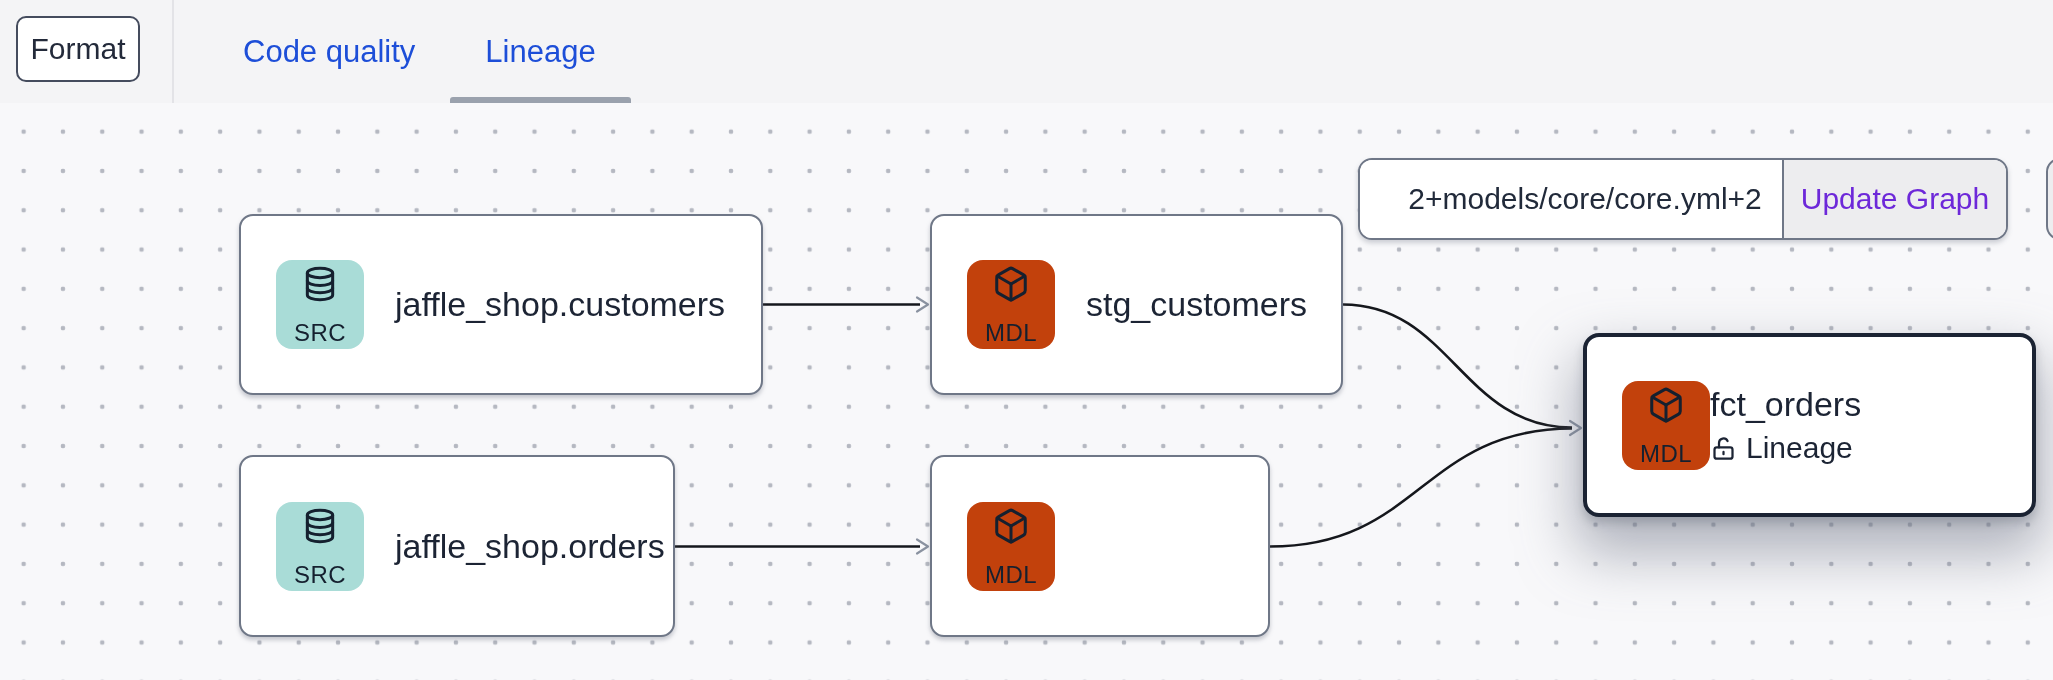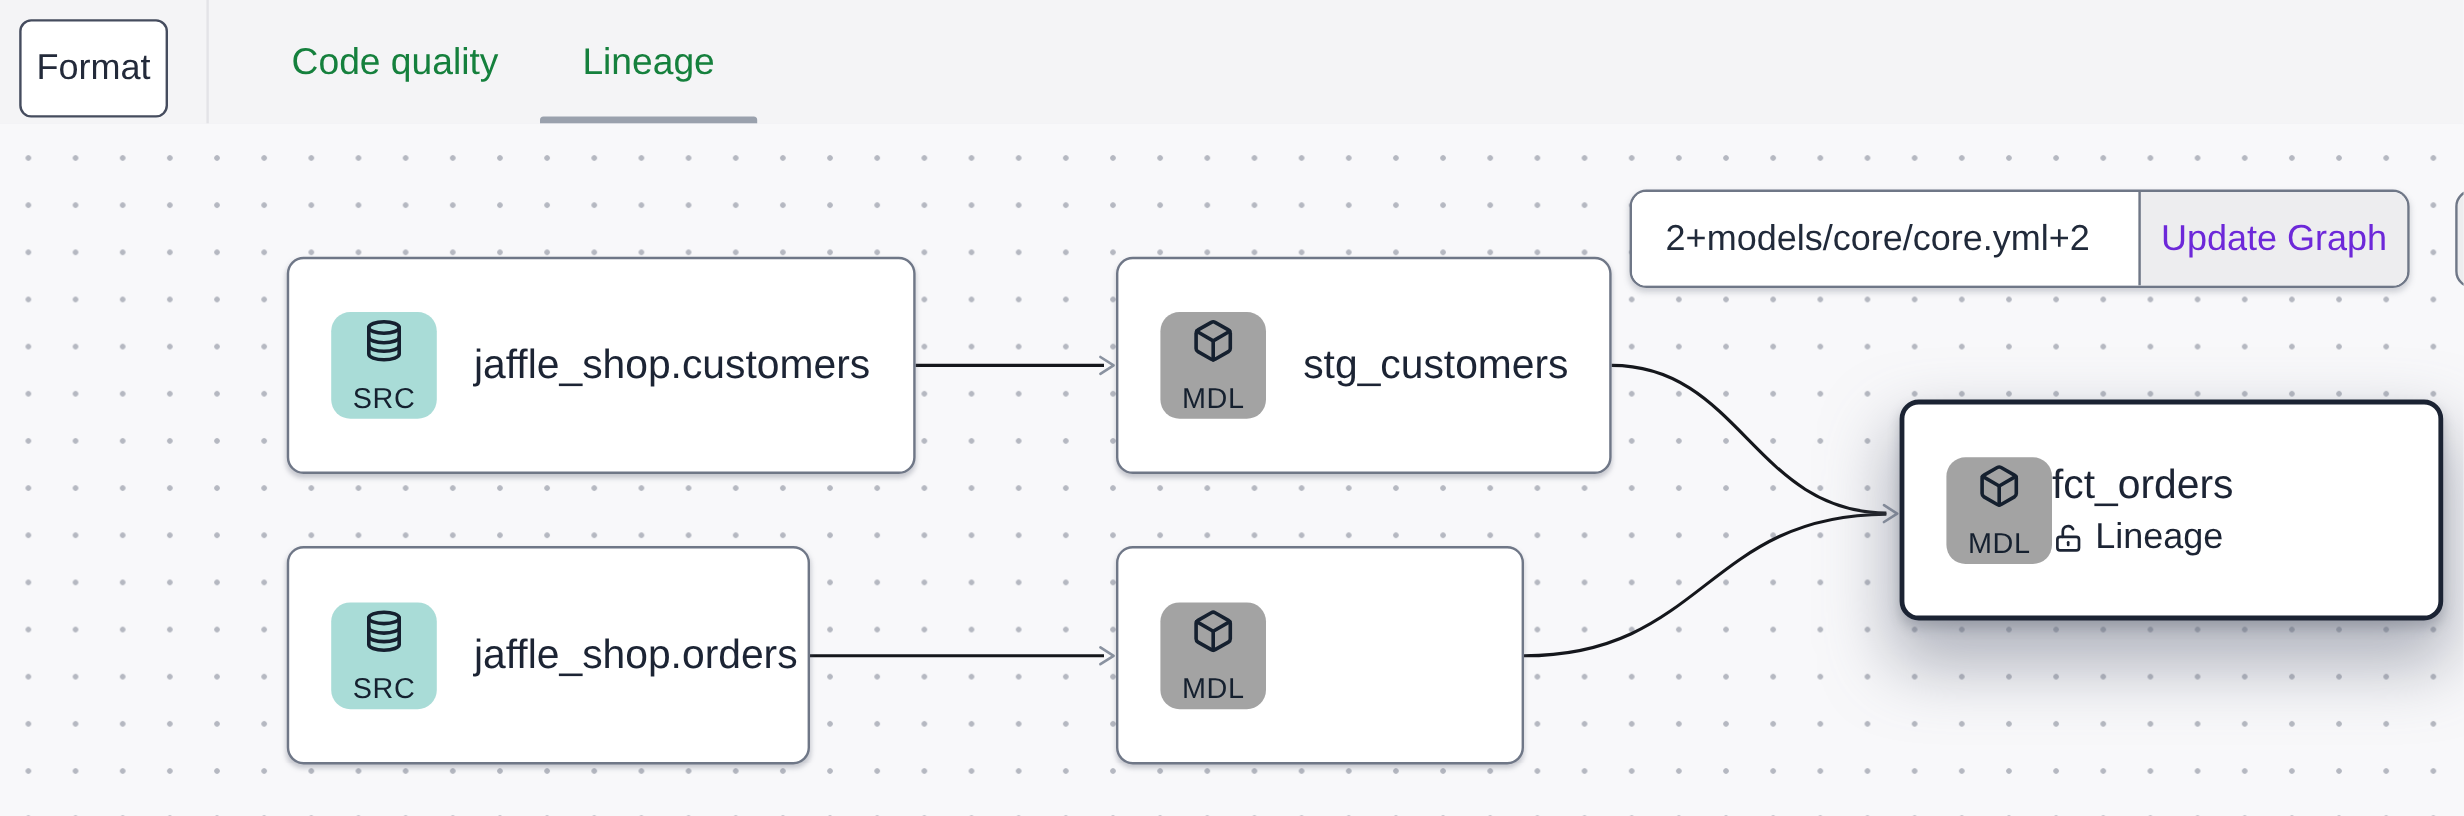--- a/index.html
+++ b/index.html
@@ -8,34 +8,34 @@
     font-family:"Liberation Sans", sans-serif;
     background:#f8f8fa;color:#1c2434;
     -webkit-font-smoothing:antialiased;
   }
   
   .topbar{
     position:absolute;left:0;top:0;width:2053px;height:103px;
     background:#f4f4f6;border-bottom:1px solid #ececef;
   }
   .format-btn{
-    position:absolute;left:16px;top:16px;width:124px;height:82px;
+    position:absolute;left:16px;top:16px;width:124px;height:66px;
     background:#ffffff;border:2px solid #454c5e;border-radius:10px;
     font-size:30px;color:#232a3a;display:flex;align-items:center;justify-content:center;
     box-sizing:border-box;cursor:pointer;
   }
   .topbar-divider{
     position:absolute;left:172px;top:0;width:2px;height:103px;background:#e3e3e7;
   }
   .tabs{
     position:absolute;left:208px;top:0;height:103px;display:flex;
   }
   .tab{
     position:relative;height:103px;padding:0 35px;display:flex;align-items:center;
-    font-size:31px;color:#15803d;cursor:pointer;
+    font-size:31px;color:#1d4ed8;cursor:pointer;
   }
   .tab.active::after{
     content:"";position:absolute;left:0;right:0;bottom:0;height:6px;
     background:#9aa1ad;border-radius:3px 3px 0 0;
   }
   
   .canvas{
     position:absolute;left:0;top:103px;width:2053px;height:577px;
     background-color:#f8f8fa;
     background-image:radial-gradient(circle, #b5b8c1 2px, transparent 2.6px);
@@ -54,21 +54,21 @@
     border:4px solid #1b2333;border-radius:16px;
     box-shadow:0 6px 10px rgba(80,86,100,.28), 0 30px 55px 8px rgba(108,114,132,.5);
   }
   .badge{
     width:88px;height:89px;border-radius:16px;margin-left:35px;flex:0 0 auto;
     display:flex;flex-direction:column;align-items:center;justify-content:center;
     color:#15202f;
     gap:16px;
   }
   .badge.src{background:#a9dcd7;}
-  .badge.mdl{background:#a3a3a3;}
+  .badge.mdl{background:#c2410c;}
   .badge .glyph{width:38px;height:38px;margin-top:2px;}
   .badge .btype{font-size:24px;line-height:26px;letter-spacing:.5px;margin-top:1px;}
   .node-label{font-size:34px;color:#1c2434;margin-left:31px;white-space:nowrap;}
   .node-text-col{display:flex;flex-direction:column;gap:7px;}
   .node-title{font-size:34px;color:#1c2434;white-space:nowrap;}
   .node-access{display:flex;align-items:center;gap:9px;font-size:30px;color:#1c2434;}
   .node-access svg{width:27px;height:27px;}
   
   .n-customers{left:239px;top:111px;width:524px;height:181px;}
   .n-stg-customers{left:930px;top:111px;width:413px;height:181px;}
@@ -78,21 +78,21 @@
   
   .selector-group{
     position:absolute;left:1358px;top:55px;width:650px;height:82px;
     border:2px solid #6f7787;border-radius:14px;box-sizing:border-box;
     display:flex;overflow:hidden;background:#ffffff;
     box-shadow:0 3px 5px rgba(100,106,122,.3);
   }
   .selector-input{
     width:422px;height:100%;border:none;outline:none;background:#ffffff;
     font-family:"Liberation Sans", sans-serif;font-size:30px;color:#212a3a;
-    padding:0 0 0 28px;box-sizing:border-box;
+    padding:0 0 0 28px;box-sizing:border-box;text-align:center;
   }
   .update-btn{
     flex:1;border:none;border-left:2px solid #6f7787;background:#ededef;
     font-family:"Liberation Sans", sans-serif;font-size:30px;color:#6d28d9;
     display:flex;align-items:center;justify-content:center;cursor:pointer;
   }
   .edge-sliver{
     position:absolute;left:2046px;top:55px;width:30px;height:82px;
     background:#ededef;border:2px solid #6f7787;border-radius:14px 0 0 14px;
     box-sizing:border-box;cursor:pointer;

